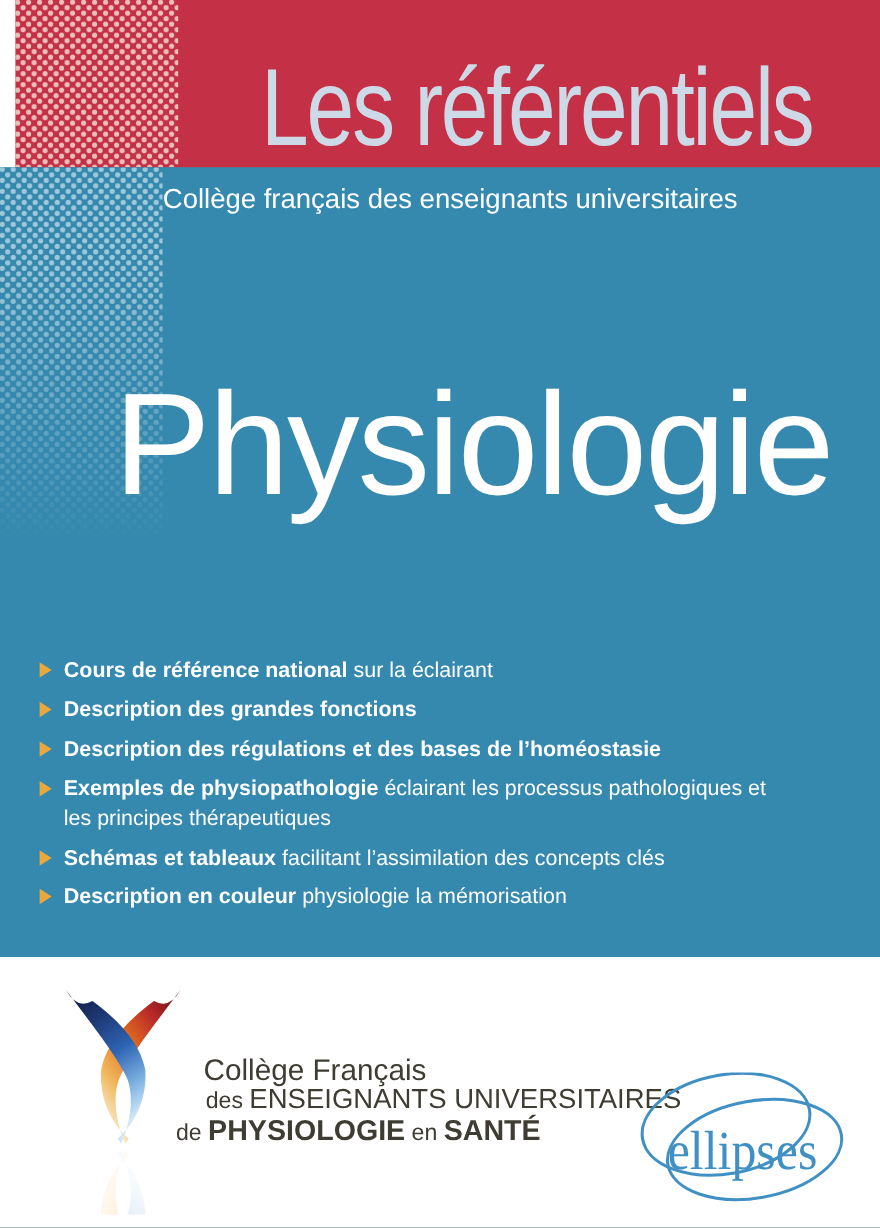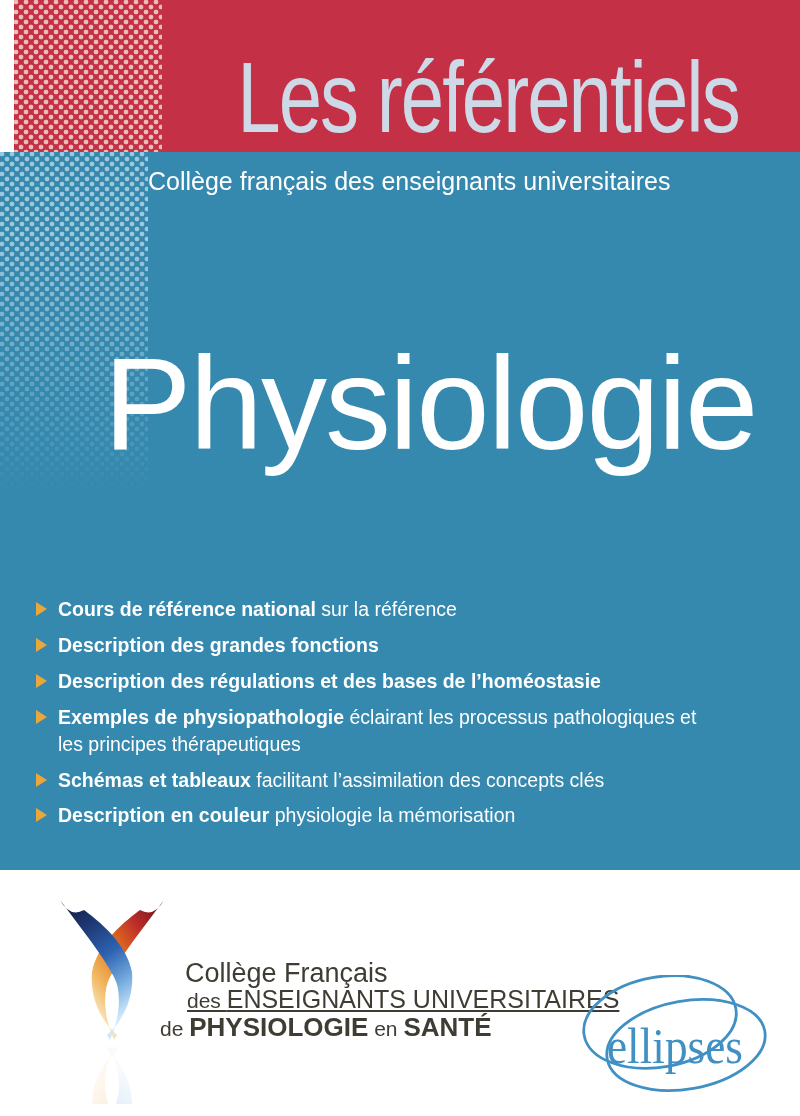--- a/index.html
+++ b/index.html
@@ -64,21 +64,21 @@
     border-top:7px solid transparent;
     border-bottom:7px solid transparent;
   }
   
   .footer{position:absolute;top:870px;left:0;width:800px;height:246px;background:#ffffff;}
   .ribbon-svg{position:absolute;left:52px;top:22px;}
   .college{
     position:absolute;left:160px;top:90px;color:#3f3d33;line-height:26px;white-space:nowrap;
   }
   .college .l1{font-size:27px;margin-left:25px;}
-  .college .l2{font-size:25px;margin-left:27px;text-decoration:underline;}
+  .college .l2{font-size:25px;margin-left:27px;}
   .college .l3{font-size:26px;}
   .college .sm{font-size:21px;font-weight:400;}
   .college .bld{font-weight:bold;}
   .ellipses-svg{position:absolute;left:580px;top:105px;}
 </style>
 </head>
 <body>
 
 <div class="cover">
 
@@ -92,21 +92,21 @@
 
     <div class="subtitle">
       <div>Collège français des enseignants universitaires</div>
     </div>
 
     <h2 class="book-title">Physiologie</h2>
 
     <ul class="features">
       <li>
         <span class="arrow"></span>
-        <p><b>Cours de référence national</b><span> sur la référence</span></p>
+        <p><b>Cours de référence national</b><span> sur la éclairant</span></p>
       </li>
       <li>
         <span class="arrow"></span>
         <p><b>Description des grandes fonctions</b><span></span></p>
       </li>
       <li>
         <span class="arrow"></span>
         <p><b>Description des régulations et des bases de l’homéostasie</b><span></span></p>
       </li>
       <li>

